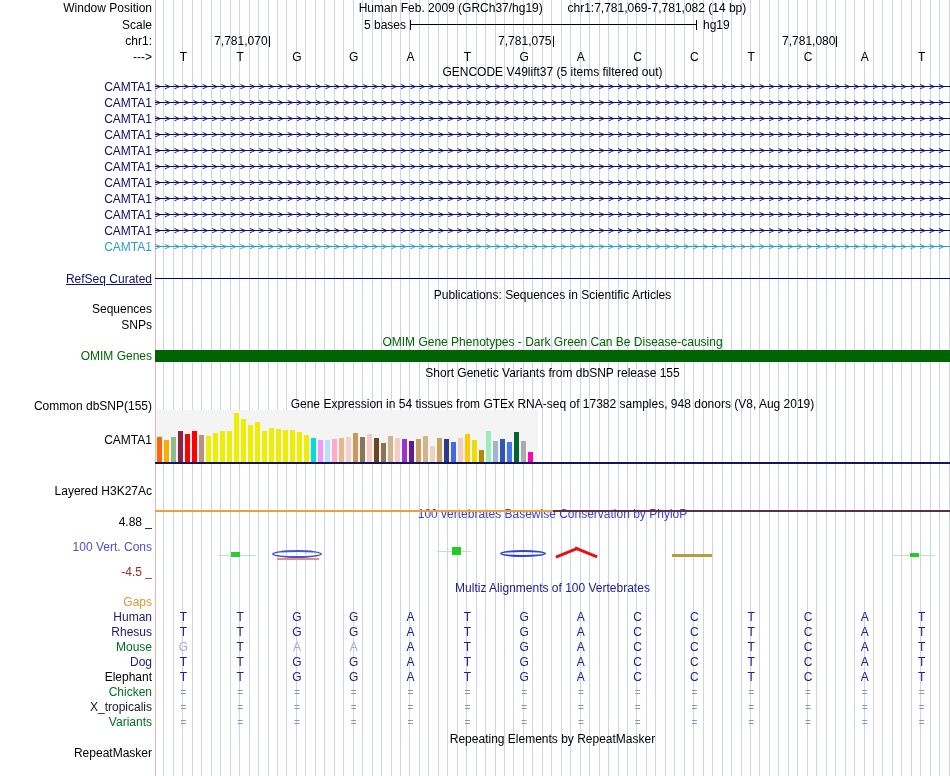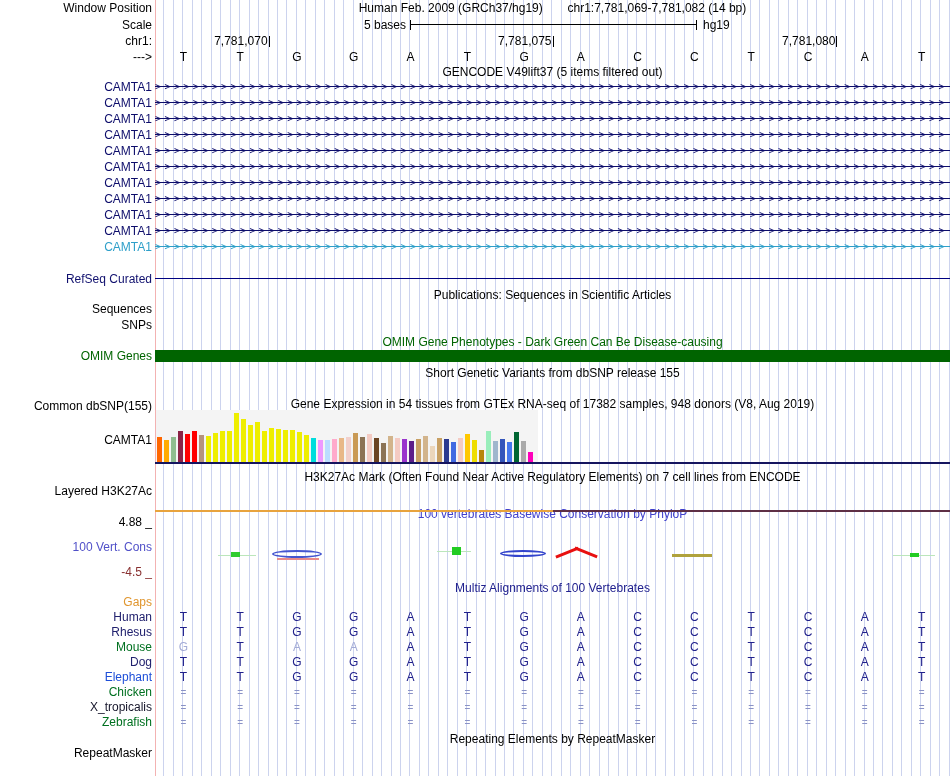--- a/index.html
+++ b/index.html
@@ -28,21 +28,21 @@
   #scale-label{position:absolute;right:544px;top:19px;line-height:12px;}
   #scale-genome{position:absolute;left:703px;top:19px;line-height:12px;}
   #gtex-backdrop{position:absolute;left:156px;top:410px;width:382px;height:52px;background:#f4f4f4;}
   #gtex-bars{position:absolute;left:157px;top:412px;height:50px;display:flex;align-items:flex-end;gap:2px;}
   .gtex-bar{width:5px;}
   #refseq-line{left:155px;top:278px;width:795px;height:1px;background:#000080;}
   #omim-bar{left:155px;top:350px;width:795px;height:12px;}
   #gtex-baseline{left:155px;top:462px;width:795px;height:2px;background:#15155F;}
   #h3k-left{left:155px;top:510px;width:398px;height:2px;}
   #h3k-right{left:553px;top:510px;width:397px;height:2px;}
-  .black{color:#000;} .navy{color:#10106E;} .green{color:#006400;}
+  .black{color:#000;} .navy{color:#10106E;text-decoration:underline;} .green{color:#006400;}
   .phylop-blue{color:#4040CC;} .multiz-navy{color:#20208E;}
   .cons-max{color:#000000;} .cons-lbl{color:#5050C8;} .cons-min{color:#883030;} .gaps{color:#E0962F;}
 </style>
 </head>
 <body>
 
 <div id="screen">
   <div class="grid"></div>
   <div class="pink-line"></div>
 
@@ -76,21 +76,20 @@
       <span class="seq-cell">C</span>
       <span class="seq-cell">A</span>
       <span class="seq-cell">T</span>
     </div>
 
   <div class="ctitle black" style="top:66px">GENCODE V49lift37 (5 items filtered out)</div>
   <div class="ctitle green" style="top:336px">OMIM Gene Phenotypes - Dark Green Can Be Disease-causing</div>
   <div class="ctitle black" style="top:289px">Publications: Sequences in Scientific Articles</div>
   <div class="ctitle black" style="top:367px">Short Genetic Variants from dbSNP release 155</div>
   <div class="ctitle black" style="top:398px">Gene Expression in 54 tissues from GTEx RNA-seq of 17382 samples, 948 donors (V8, Aug 2019)</div>
-  <div class="ctitle black" style="top:471px">H3K27Ac Mark (Often Found Near Active Regulatory Elements) on 7 cell lines from ENCODE</div>
   <div class="ctitle phylop-blue" style="top:508px">100 vertebrates Basewise Conservation by PhyloP</div>
   <div class="ctitle multiz-navy" style="top:582px">Multiz Alignments of 100 Vertebrates</div>
   <div class="ctitle black" style="top:733px">Repeating Elements by RepeatMasker</div>
 
   <div class="llabel navy" style="top:273px">RefSeq Curated</div>
   <div class="llabel black" style="top:303px">Sequences</div>
   <div class="llabel black" style="top:319px">SNPs</div>
   <div class="llabel green" style="top:350px">OMIM Genes</div>
   <div class="llabel black" style="top:400px">Common dbSNP(155)</div>
   <div class="llabel black" style="top:434px">CAMTA1</div>
@@ -266,21 +265,21 @@
       <span class="al">T</span>
       <span class="al">G</span>
       <span class="al">A</span>
       <span class="al">C</span>
       <span class="al">C</span>
       <span class="al">T</span>
       <span class="al">C</span>
       <span class="al">A</span>
       <span class="al">T</span>
     </div>
-    <div class="llabel" style="top: 671px; color: #1d4ed8;">Elephant</div>
+    <div class="llabel" style="top: 671px; color: #000000;">Elephant</div>
     <div class="align-row" style="top: 671px;">
       <span class="al">T</span>
       <span class="al">T</span>
       <span class="al">G</span>
       <span class="al">G</span>
       <span class="al">A</span>
       <span class="al">T</span>
       <span class="al">G</span>
       <span class="al">A</span>
       <span class="al">C</span>
@@ -317,21 +316,21 @@
       <span class="al">=</span>
       <span class="al">=</span>
       <span class="al">=</span>
       <span class="al">=</span>
       <span class="al">=</span>
       <span class="al">=</span>
       <span class="al">=</span>
       <span class="al">=</span>
       <span class="al">=</span>
     </div>
-    <div class="llabel" style="top: 716px; color: rgb(0, 112, 32);">Zebrafish</div>
+    <div class="llabel" style="top: 716px; color: rgb(0, 112, 32);">Variants</div>
     <div class="align-row row-muted" style="top: 716px;">
       <span class="al">=</span>
       <span class="al">=</span>
       <span class="al">=</span>
       <span class="al">=</span>
       <span class="al">=</span>
       <span class="al">=</span>
       <span class="al">=</span>
       <span class="al">=</span>
       <span class="al">=</span>

